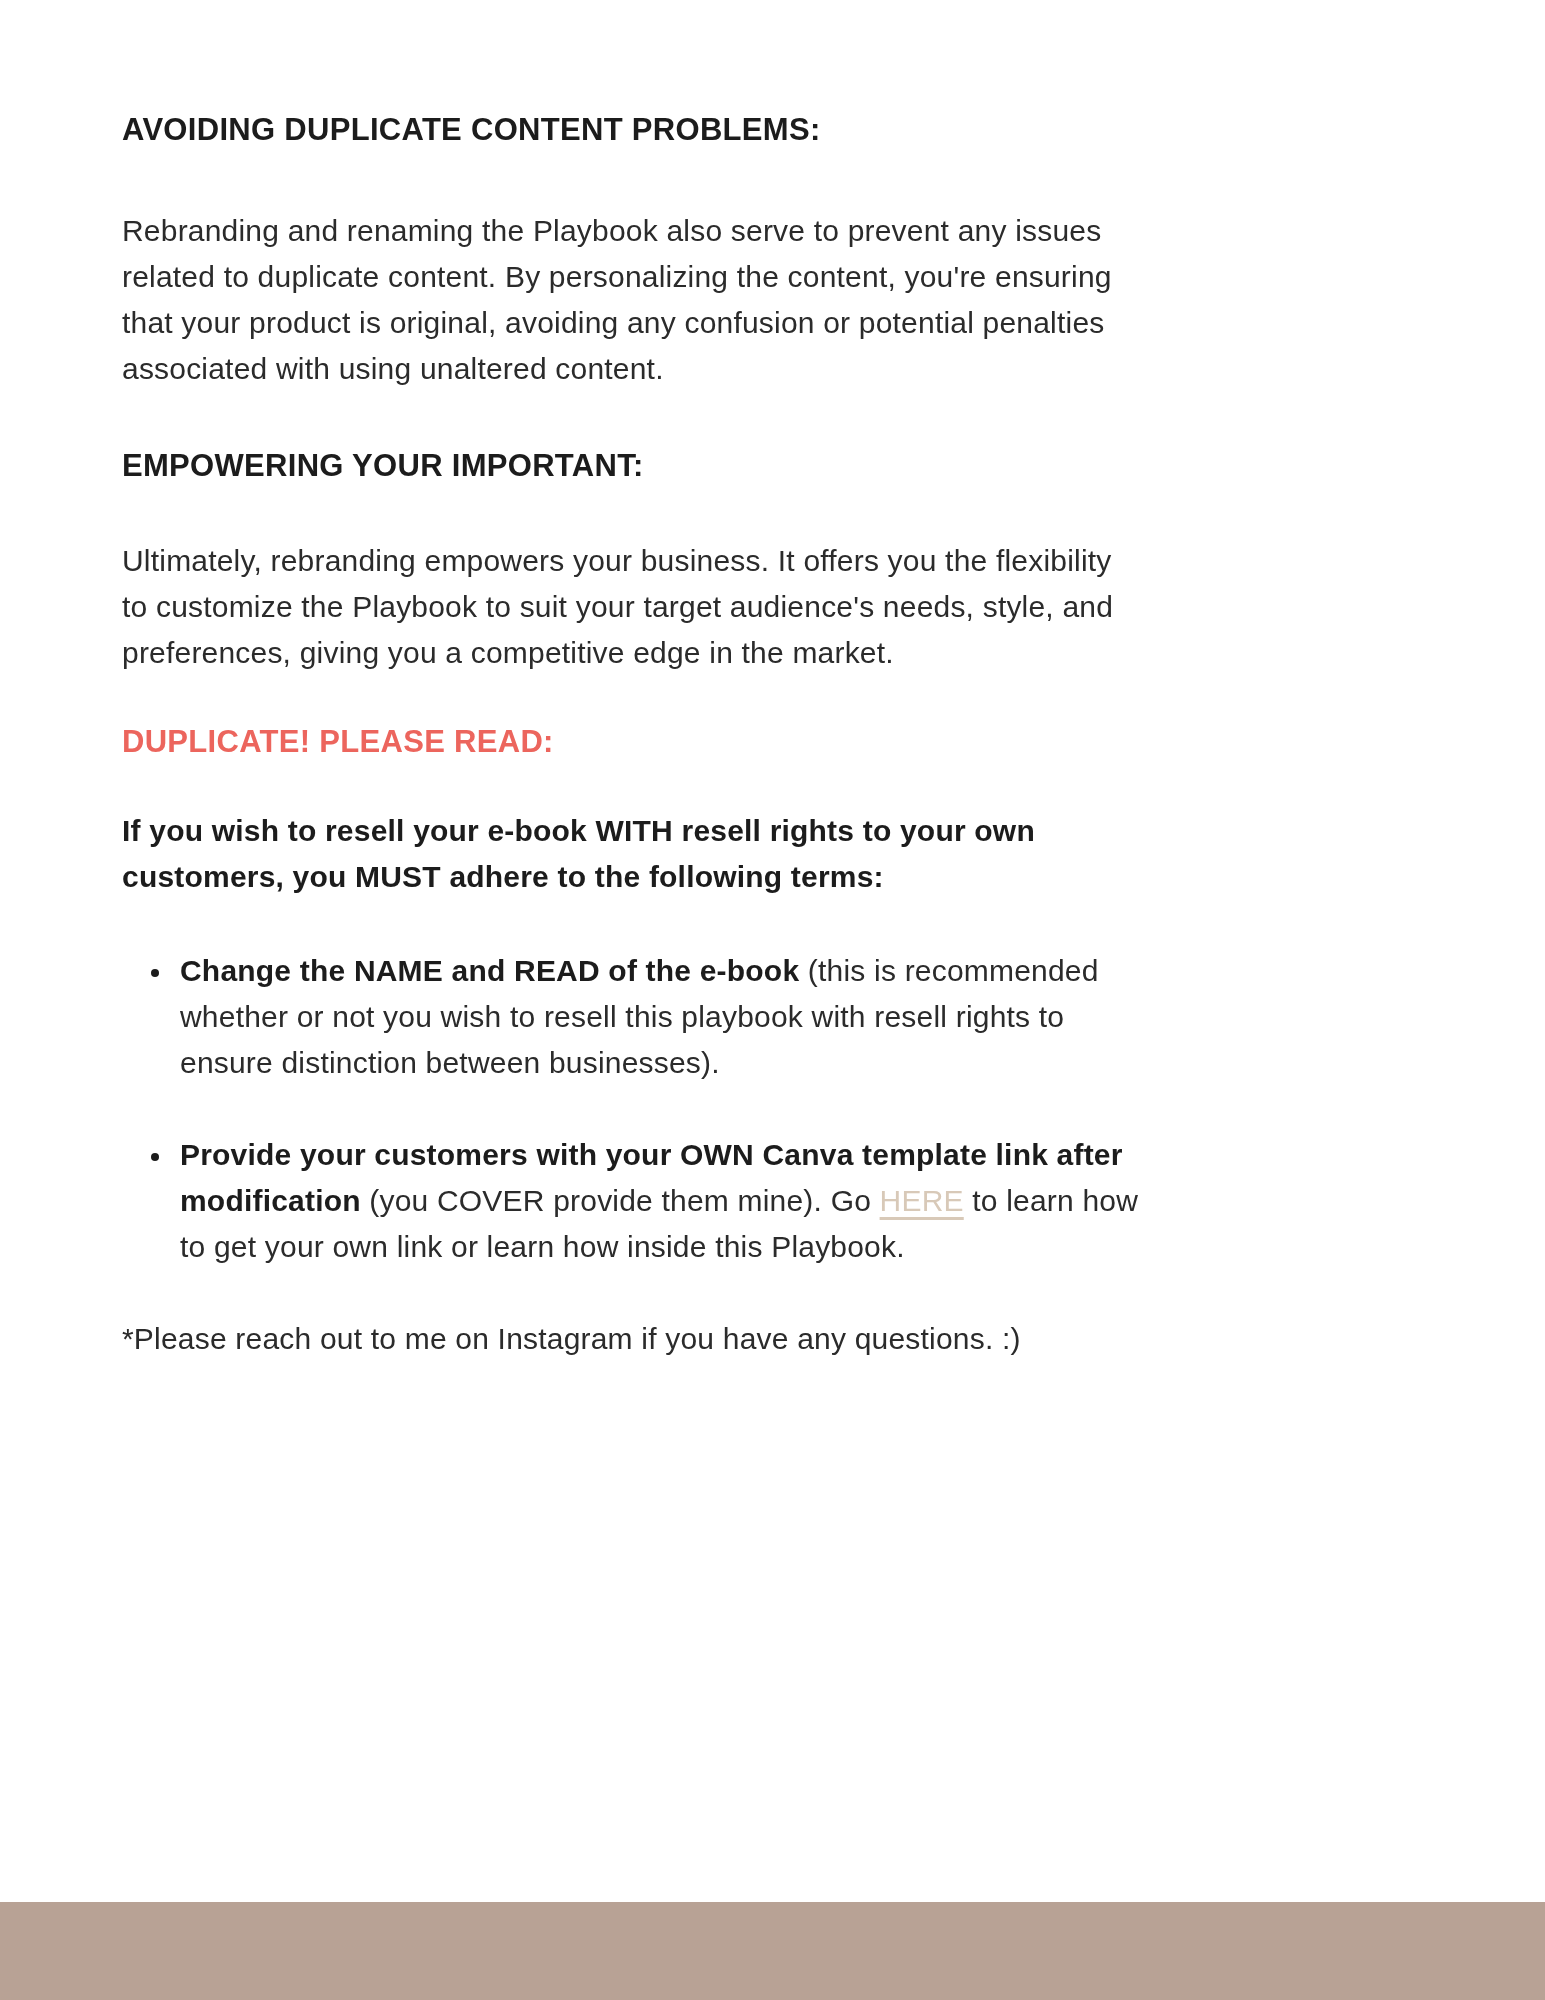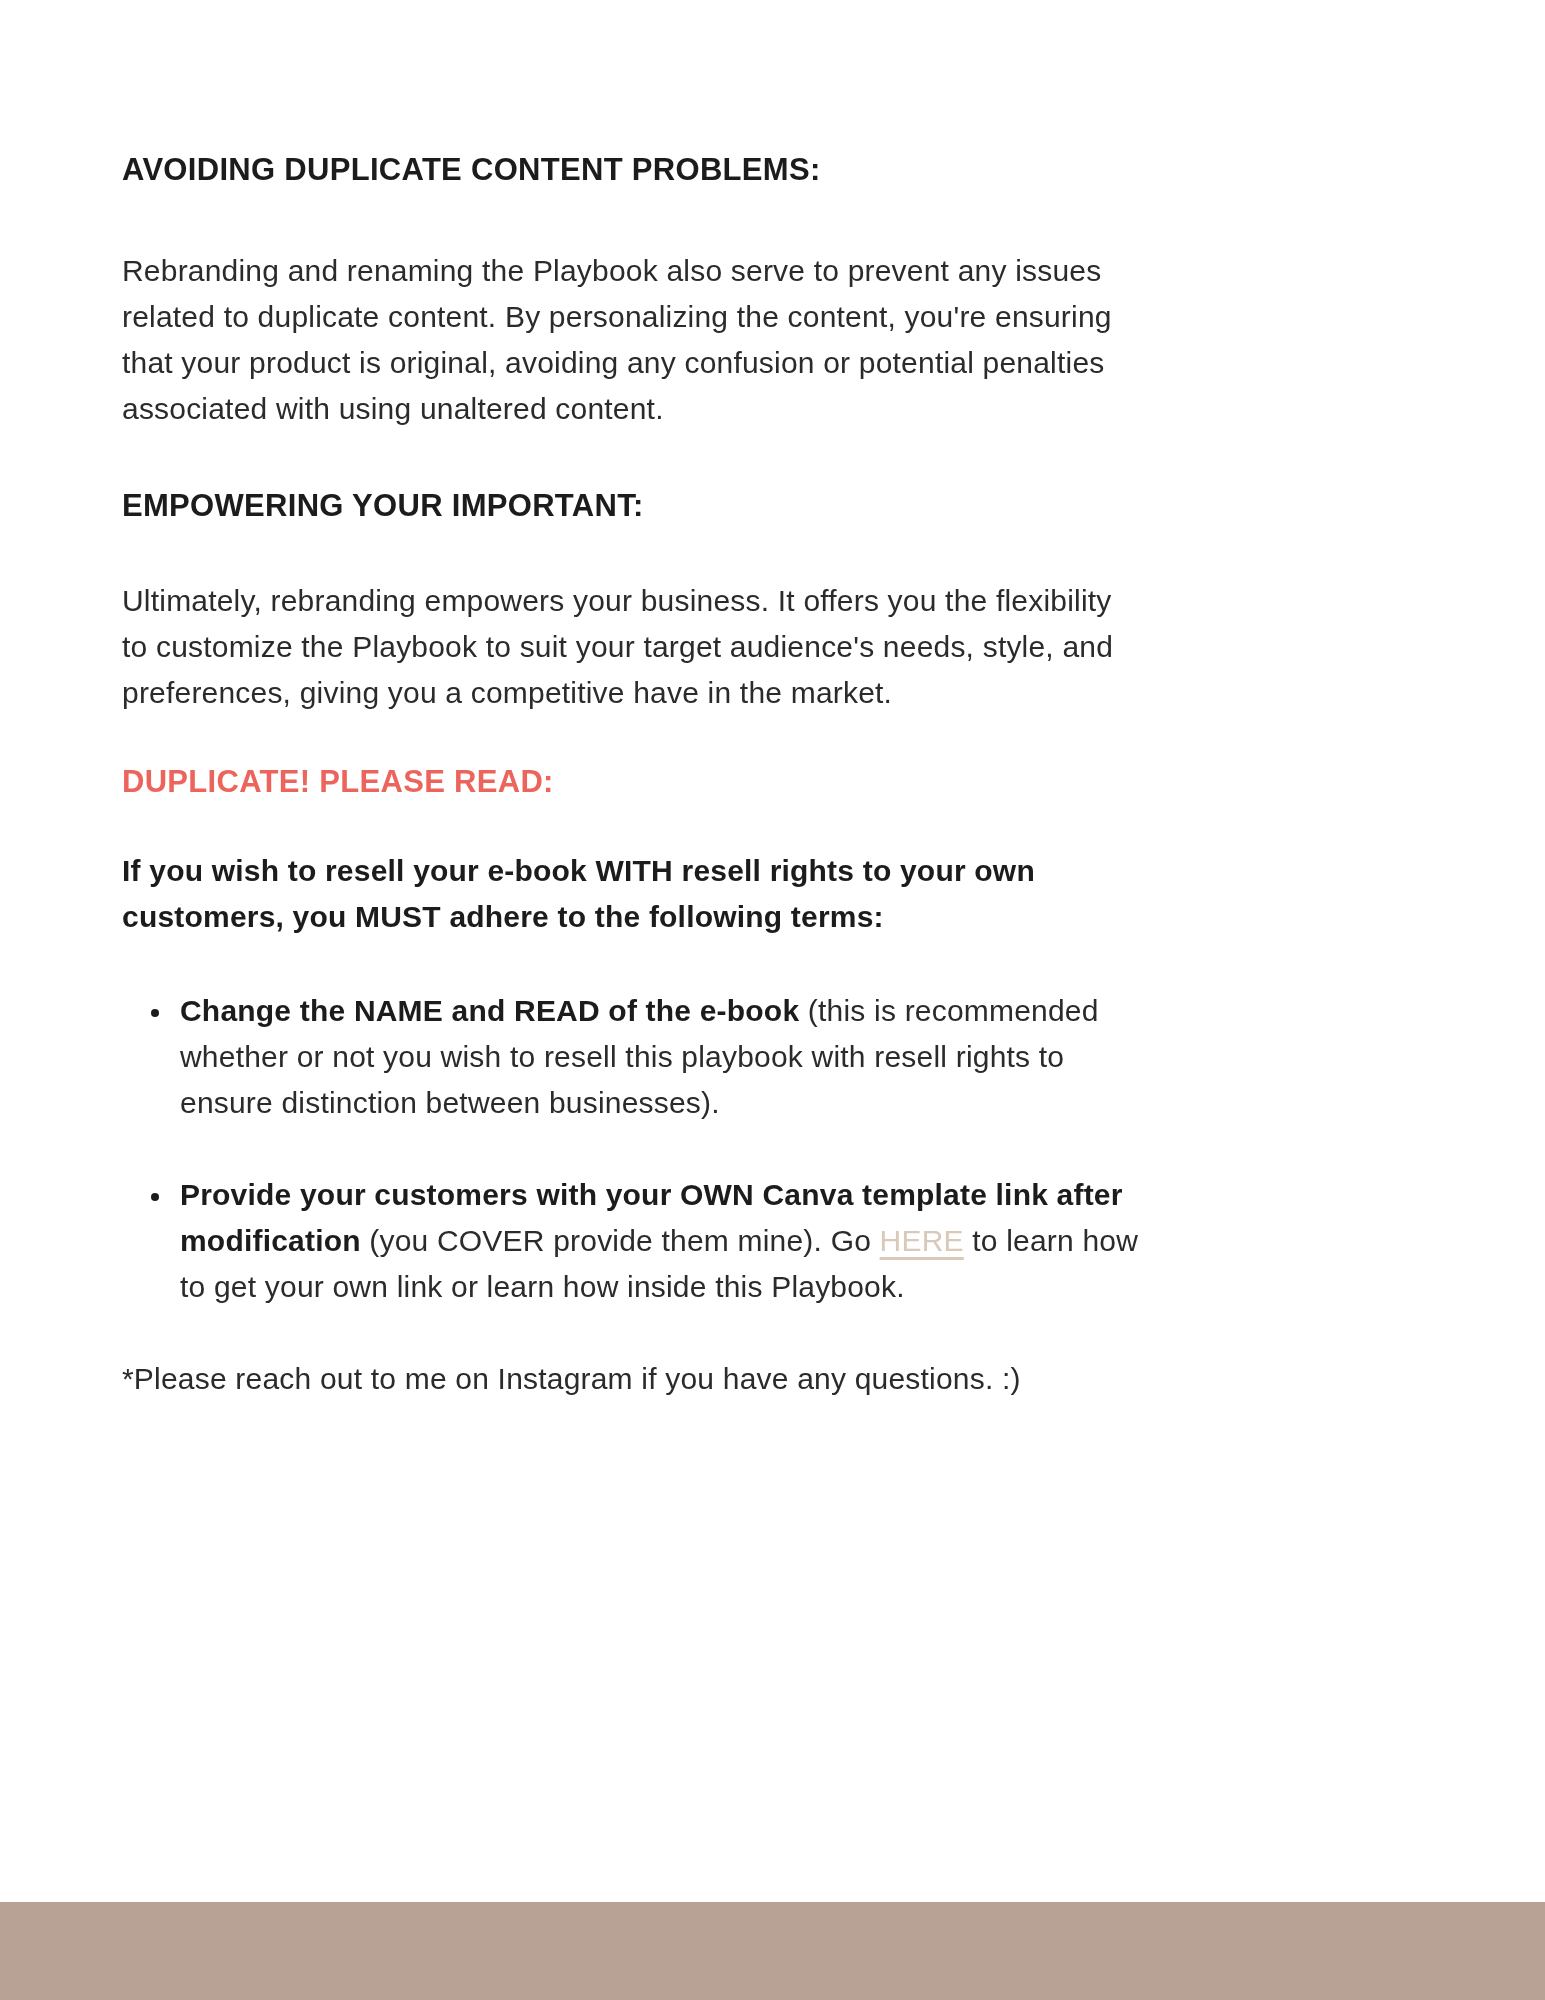--- a/index.html
+++ b/index.html
@@ -8,21 +8,20 @@
     height: 2000px;
     position: relative;
     overflow: hidden;
     background: var(--background, #ffffff);
     font-family: "Liberation Sans", "DejaVu Sans", sans-serif;
     color: var(--body-text, #2b2b2b);
   }
   .content {
     box-sizing: border-box;
     padding: 112px 76px 0 122px;
-    margin-top: 40px;
   }
   .h {
     font-size: 31px;
     font-weight: 700;
     letter-spacing: 0.3px;
     color: var(--heading, #1c1c1c);
     margin: 0 0 60px 0;
     line-height: 36px;
     white-space: pre-line;
   }
@@ -79,21 +78,21 @@
 <main class="content">
   <div class="h h1">AVOIDING DUPLICATE CONTENT PROBLEMS:</div>
   <p class="body para1">Rebranding and renaming the Playbook also serve to prevent any issues
 related to duplicate content. By personalizing the content, you're ensuring
 that your product is original, avoiding any confusion or potential penalties
 associated with using unaltered content.</p>
 
   <div class="h h2">EMPOWERING YOUR IMPORTANT:</div>
   <p class="body para2">Ultimately, rebranding empowers your business. It offers you the flexibility
 to customize the Playbook to suit your target audience's needs, style, and
-preferences, giving you a competitive have in the market.</p>
+preferences, giving you a competitive edge in the market.</p>
 
   <div class="h h3 accent">DUPLICATE! PLEASE READ:</div>
   <p class="body intro">If you wish to resell your e-book WITH resell rights to your own
 customers, you MUST adhere to the following terms:</p>
 
   <ul class="terms">
     <li><span class="b">Change the NAME and READ of the e-book</span><span> (this is recommended
 whether or not you wish to resell this playbook with resell rights to
 ensure distinction between businesses).</span></li>
     <li><span class="b">Provide your customers with your OWN Canva template link after

